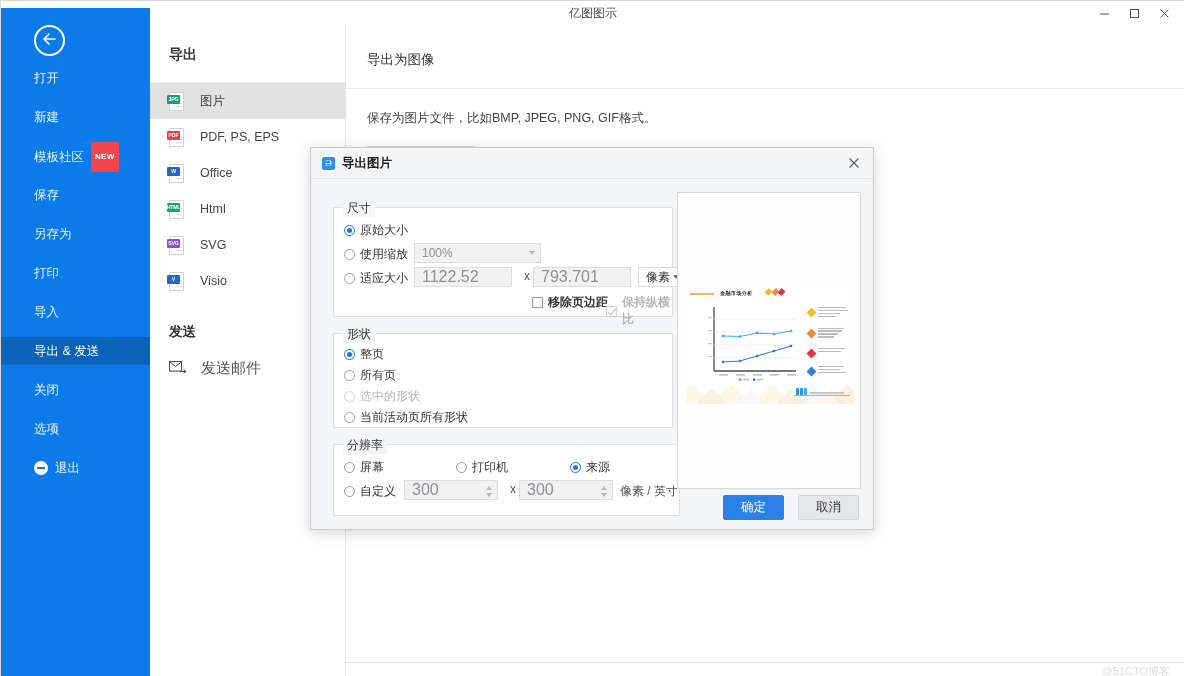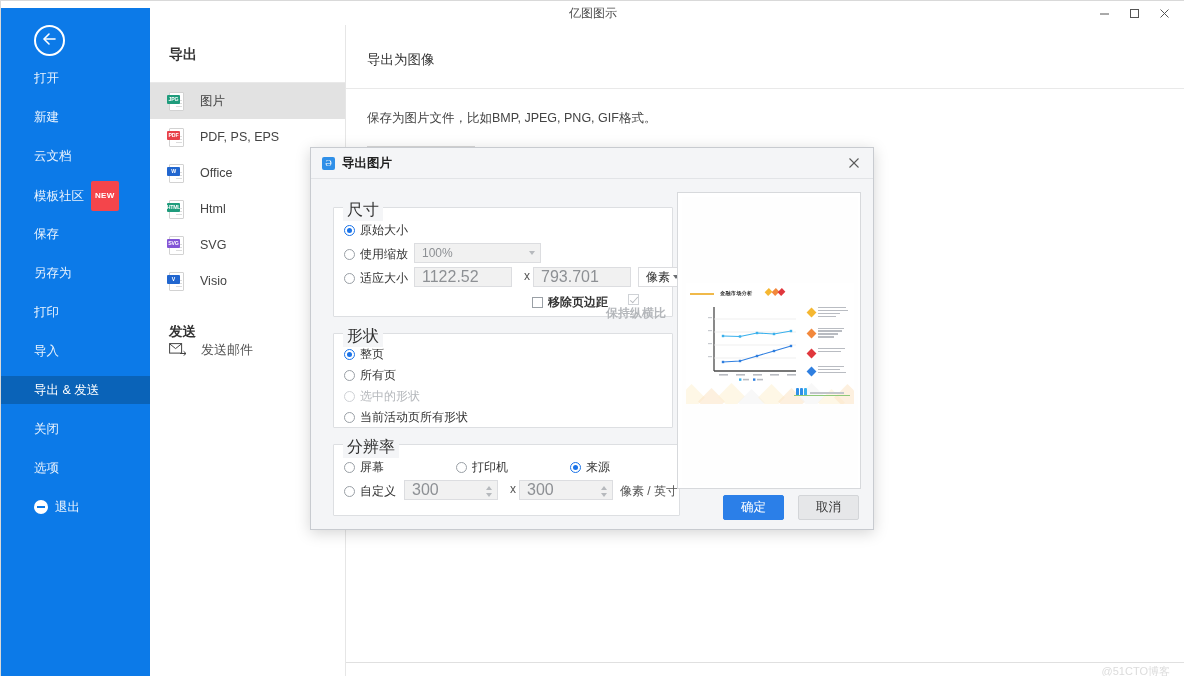--- a/index.html
+++ b/index.html
@@ -124,22 +124,22 @@
     color: #fff; font-size: 5.2px; font-weight: bold;
     display: flex; align-items: center; justify-content: center;
     letter-spacing: -0.2px;
   }
   .send-title {
     font-size: 13.5px; font-weight: bold; color: #333;
     padding: 24px 0 0 19px;
   }
   .send-item {
     display: flex; align-items: center; gap: 14px;
-    padding-left: 19px; 
-    font-size: 13px; color: #555;
+    padding-left: 19px; margin-top: 18px;
+    font-size: 15px; color: #555;
   }
 
   
   .col-main {
     position: absolute; left: 345px; top: 24px;
     width: 838px; height: 652px; background: #fff;
   }
   .col-main .main-title {
     font-size: 13.5px; color: #333;
     padding: 26px 0 0 21px;
@@ -189,21 +189,21 @@
   }
   .dlg-body { position: relative; padding: 11px 12px 0 12px; height: 352px; }
   .fieldset {
     position: absolute;
     border: 1px solid #dddfe2; background: #ffffff;
     border-radius: 1px;
   }
   .fs-legend {
     position: absolute; top: -8px; left: 9px;
     background: #f4f5f7; padding: 0 4px;
-    font-size: 16px; color: #333;
+    font-size: 12px; color: #333;
   }
   #fs-size { left: 22px; top: 28px; width: 340px; height: 110px; }
   #fs-shape { left: 22px; top: 154px; width: 340px; height: 95px; }
   #fs-res  { left: 22px; top: 265px; width: 347px; height: 72px; }
 
   .row { display: flex; align-items: center; }
   .radio {
     width: 11px; height: 11px; border-radius: 50%;
     border: 1px solid #9aa0a6; background: #fff;
     flex: 0 0 auto; position: relative; margin-right: 5px;
@@ -390,23 +390,20 @@
     </div>
     <div class="menu">
 
       <div class="menu-item">
         <span>打开</span>
       </div>
       <div class="menu-item">
         <span>新建</span>
       </div>
       <div class="menu-item">
-        <span>云文档</span>
-      </div>
-      <div class="menu-item">
         <span>模板社区</span><span class="badge-new">NEW</span>
       </div>
       <div class="menu-item">
         <span>保存</span>
       </div>
       <div class="menu-item">
         <span>另存为</span>
       </div>
       <div class="menu-item">
         <span>打印</span>
@@ -597,21 +594,21 @@
         </div>
         <div class="sel enabled" style="position:absolute;left:304px;top:59px;width:47px;">
           <span>像素</span>
           <span class="caret"></span>
         </div>
 
         <div class="row" style="position:absolute;left:198px;top:86px;">
           <span class="chk"></span>
           <span class="clabel">移除页边距</span>
         </div>
-        <div class="row" style="position:absolute;left:272px;top:86px;flex-direction:column;">
+        <div class="row" style="position:absolute;left:272px;top:86px;">
           <span class="chk dim checked"></span>
           <span class="clabel dim">保持纵横比</span>
         </div>
       </div>
 
       <div class="fieldset" id="fs-shape">
         <span class="fs-legend">形状</span>
 
         <div class="row" style="position:absolute;left:10px;top:12px;">
           <span class="radio on"></span>

